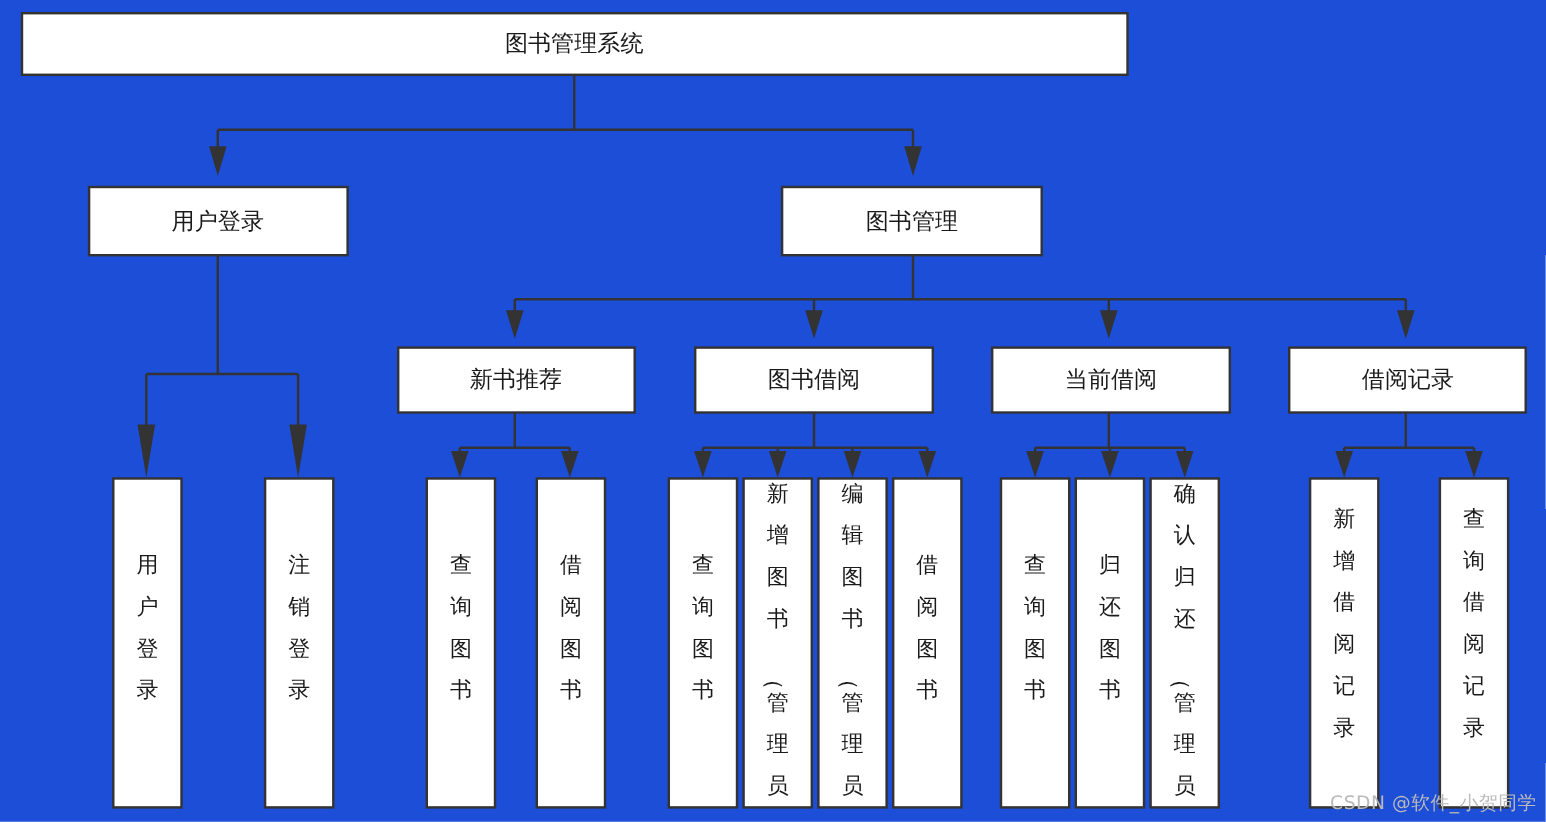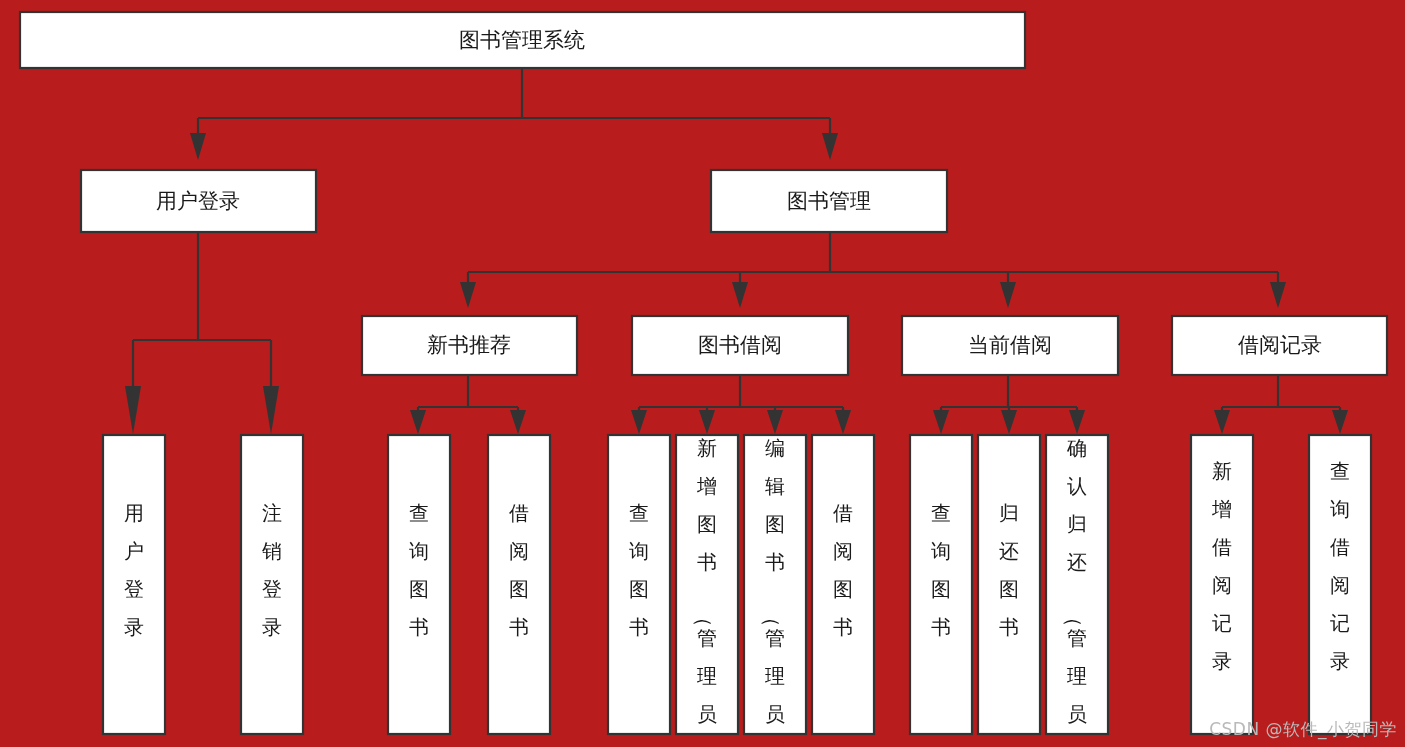--- a/index.html
+++ b/index.html
@@ -10,21 +10,21 @@
   body {
     width: 1405px;
     height: 747px;
     font-family: "DejaVu Sans", "Liberation Sans", sans-serif;
     overflow: hidden;
   }
   #diagram-root {
     position: relative;
     width: 1405px;
     height: 747px;
-    background: #b91c1c;
+    background: #1d4ed8;
   }
   svg#flow-svg {
     position: absolute;
     left: 0;
     top: 0;
     width: 1405px;
     height: 747px;
   }
   .node-box {
     fill: #ffffff;

